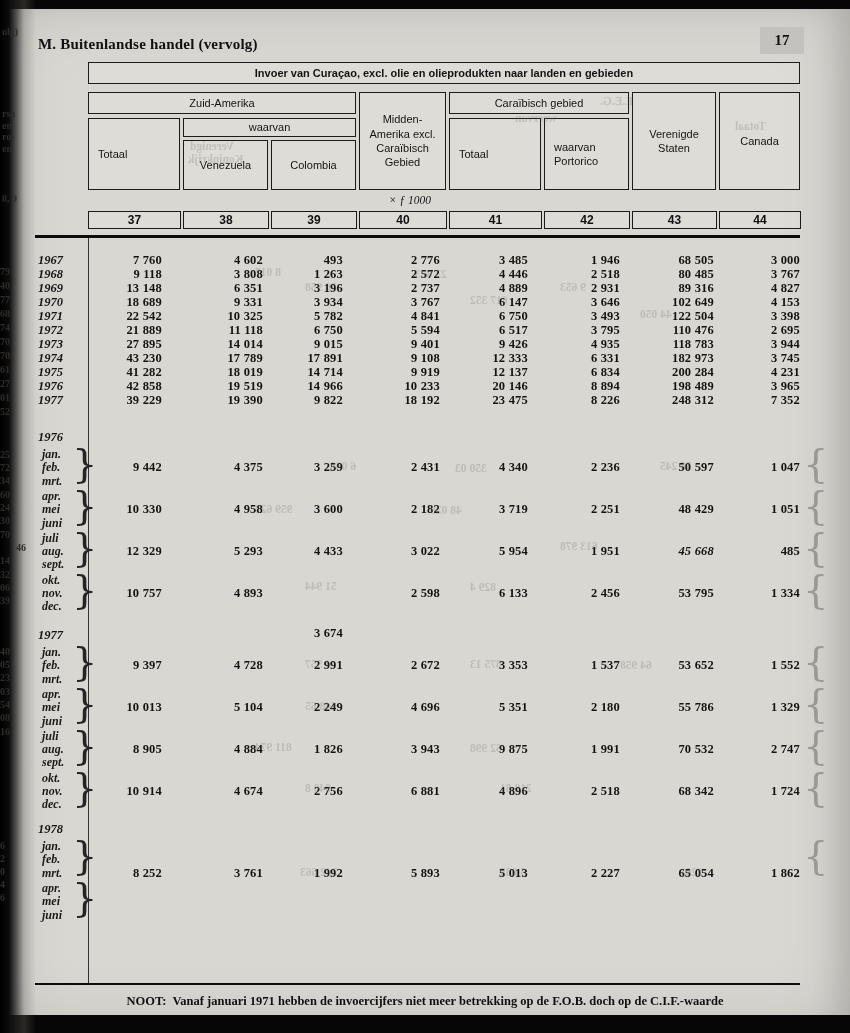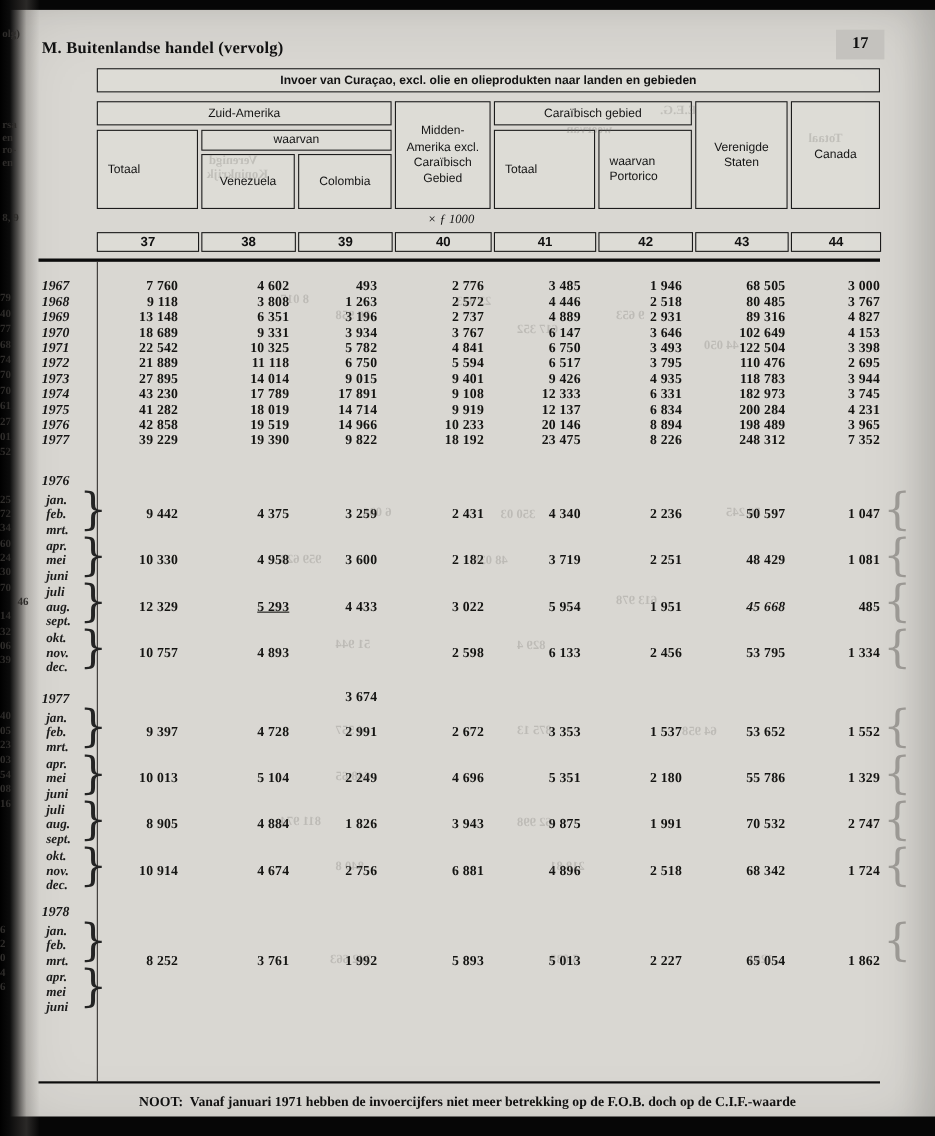--- a/index.html
+++ b/index.html
@@ -223,28 +223,28 @@
     <span class="month" style="left: 42px; top: 502.2px;">mei</span>
     <span class="month" style="left: 42px; top: 515.5px;">juni</span>
     <span class="brace" style="left: 72px; top: 484.9px;">}</span>
     <span class="cell" style="left: 90px; top: 502.2px; width: 72px;">10 330</span>
     <span class="cell" style="left: 185px; top: 502.2px; width: 78px;">4 958</span>
     <span class="cell" style="left: 268px; top: 502.2px; width: 75px;">3 600</span>
     <span class="cell" style="left: 360px; top: 502.2px; width: 80px;">2 182</span>
     <span class="cell" style="left: 452px; top: 502.2px; width: 76px;">3 719</span>
     <span class="cell" style="left: 545px; top: 502.2px; width: 75px;">2 251</span>
     <span class="cell" style="left: 630px; top: 502.2px; width: 84px;">48 429</span>
-    <span class="cell" style="left: 722px; top: 502.2px; width: 78px;">1 081</span>
+    <span class="cell" style="left: 722px; top: 502.2px; width: 78px;">1 051</span>
     <span class="bleed-brace" style="left: 803px; top: 484.9px;">{</span>
     <span class="month" style="left: 42px; top: 530.8px;">juli</span>
     <span class="month" style="left: 42px; top: 544.1px;">aug.</span>
     <span class="month" style="left: 42px; top: 557.4px;">sept.</span>
     <span class="brace" style="left: 72px; top: 526.8px;">}</span>
     <span class="cell" style="left: 90px; top: 544.1px; width: 72px;">12 329</span>
-    <span class="cell" style="left: 185px; top: 544.1px; width: 78px; text-decoration: underline;">5 293</span>
+    <span class="cell" style="left: 185px; top: 544.1px; width: 78px;">5 293</span>
     <span class="cell" style="left: 268px; top: 544.1px; width: 75px;">4 433</span>
     <span class="cell" style="left: 360px; top: 544.1px; width: 80px;">3 022</span>
     <span class="cell" style="left: 452px; top: 544.1px; width: 76px;">5 954</span>
     <span class="cell" style="left: 545px; top: 544.1px; width: 75px;">1 951</span>
     <span class="cell" style="left: 630px; top: 544.1px; width: 84px; font-style: italic;">45 668</span>
     <span class="cell" style="left: 722px; top: 544.1px; width: 78px;">485</span>
     <span class="bleed-brace" style="left: 803px; top: 526.8px;">{</span>
     <span class="month" style="left: 42px; top: 572.7px;">okt.</span>
     <span class="month" style="left: 42px; top: 586px;">nov.</span>
     <span class="month" style="left: 42px; top: 599.3px;">dec.</span>

